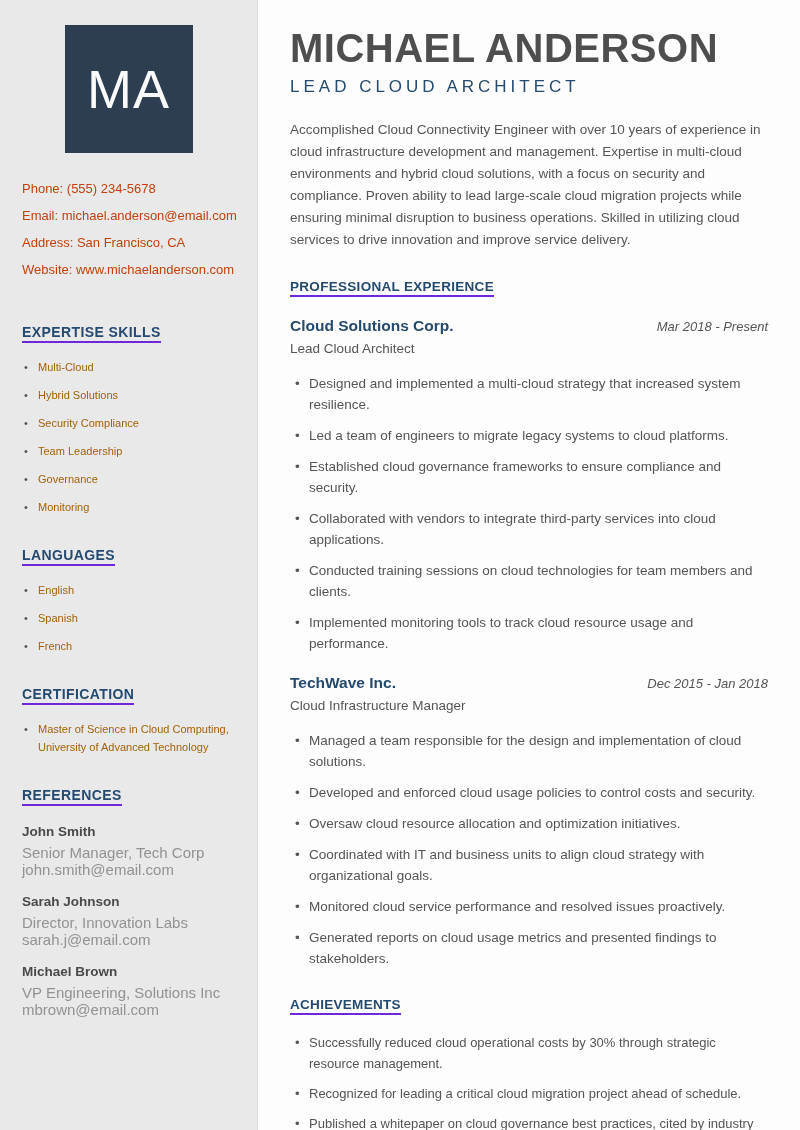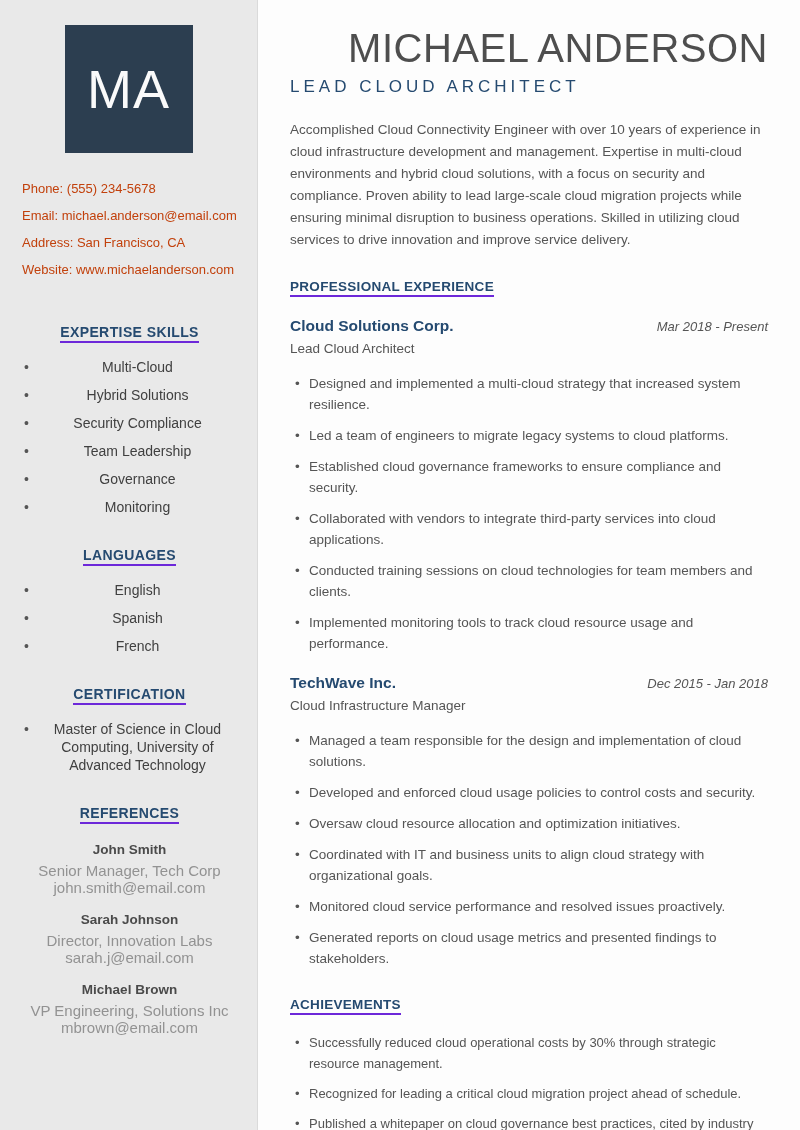--- a/index.html
+++ b/index.html
@@ -38,35 +38,35 @@
   .contact {
     margin-top: 28px;
     padding: 0 20px 0 22px;
   }
   .contact-line {
     font-size: 13px;
     color: #c2410c;
     margin-bottom: 12px;
     white-space: nowrap;
   }
-  .side-section { padding: 0 20px 0 22px; margin-top: 30px; text-align: center; }
+  .side-section { padding: 0 20px 0 22px; margin-top: 30px; }
   .side-section.first { margin-top: 46px; }
   .side-heading, .main-heading {
     display: inline-block;
     color: #254a70;
     font-weight: bold;
     border-bottom: 2px solid #6d28d9;
     padding-bottom: 1px;
   }
   .side-heading { font-size: 14px; letter-spacing: 0.4px; }
   .side-list { list-style: none; margin-top: 15px; }
   .side-list li {
     position: relative;
-    font-size: 14px;
-    color: #404040;
+    font-size: 11px;
+    color: #a16207;
     line-height: 18px;
     padding-left: 16px;
     margin-bottom: 10px;
   }
   .side-list li::before {
     content: "\2022";
     position: absolute;
     left: 2px;
     color: #555;
   }
@@ -76,24 +76,23 @@
   .ref-role, .ref-email { font-size: 15px; color: #929292; line-height: 17px; }
   
   .main {
     flex: 1;
     background: #fdfdfd;
     padding: 26px 32px 0 32px;
   }
   .name {
     font-size: 40px;
     line-height: 44px;
-    font-weight: normal;
+    font-weight: bold;
     color: #4e4e4e;
     letter-spacing: 0.5px;
-    text-align: right;
   }
   .job-title-top {
     margin-top: 7px;
     font-size: 17px;
     letter-spacing: 4px;
     color: #254a70;
   }
   .summary {
     margin-top: 22px;
     font-size: 13.5px;

